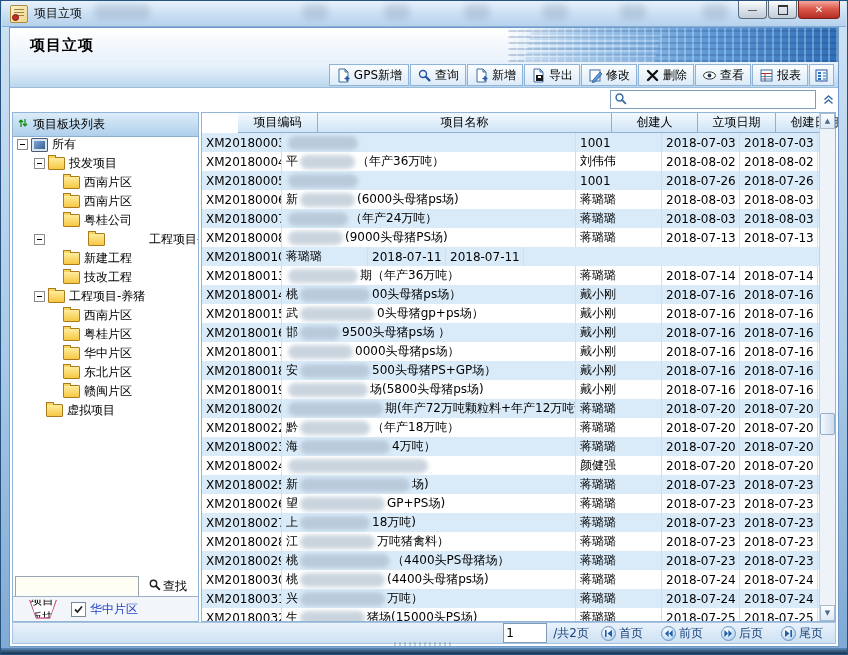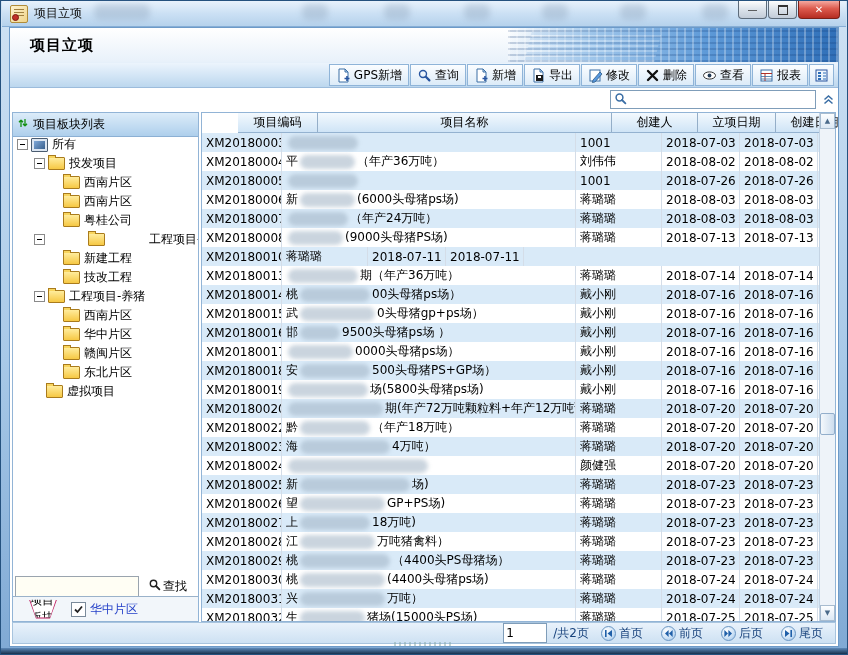--- a/index.html
+++ b/index.html
@@ -272,31 +272,36 @@
               <span>工程项目-养猪</span>
             </div>
             <div class="titem" style="padding-left: 38px;">
               <span style="width: 12px; flex: 0 0 auto; display: inline-block;"></span>
               <span class="ico-folder"></span>
               <span>西南片区</span>
             </div>
             <div class="titem" style="padding-left: 38px;">
               <span style="width: 12px; flex: 0 0 auto; display: inline-block;"></span>
               <span class="ico-folder"></span>
+              <span>粤桂片区</span>
+            </div>
+            <div class="titem" style="padding-left: 38px;">
+              <span style="width: 12px; flex: 0 0 auto; display: inline-block;"></span>
+              <span class="ico-folder"></span>
               <span>华中片区</span>
             </div>
             <div class="titem" style="padding-left: 38px;">
               <span style="width: 12px; flex: 0 0 auto; display: inline-block;"></span>
               <span class="ico-folder"></span>
+              <span>东北片区</span>
+            </div>
+            <div class="titem" style="padding-left: 38px;">
+              <span style="width: 12px; flex: 0 0 auto; display: inline-block;"></span>
+              <span class="ico-folder"></span>
               <span>赣闽片区</span>
-            </div>
-            <div class="titem" style="padding-left: 38px;">
-              <span style="width: 12px; flex: 0 0 auto; display: inline-block;"></span>
-              <span class="ico-folder"></span>
-              <span>东北片区</span>
             </div>
             <div class="titem" style="padding-left: 21px;">
               <span style="width: 12px; flex: 0 0 auto; display: inline-block;"></span>
               <span class="ico-folder"></span>
               <span>虚拟项目</span>
             </div>
           </div>
         <div class="findrow">
           <input value="" style="">
           <button class="find-btn">

